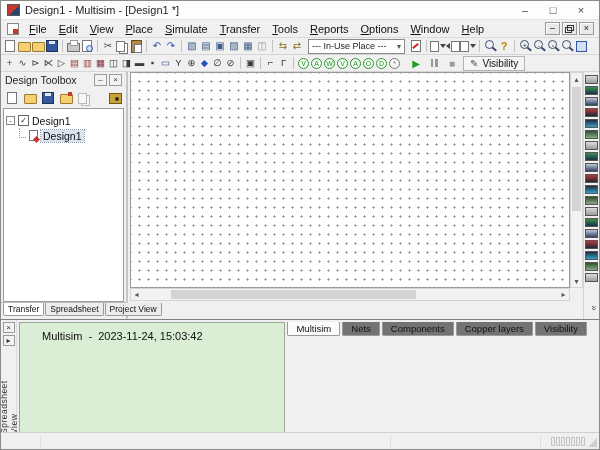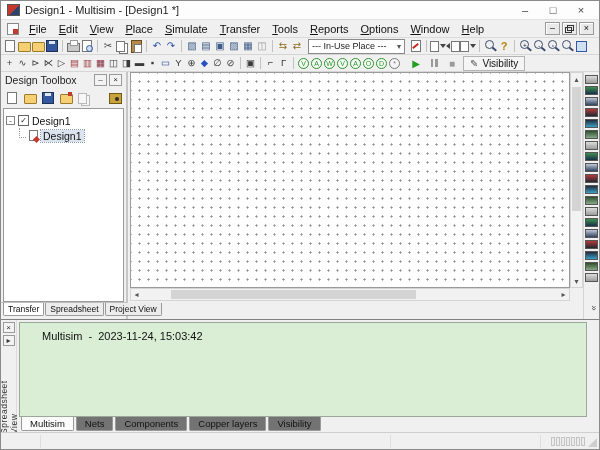--- a/index.html
+++ b/index.html
@@ -132,21 +132,21 @@
   .inst.p3 { background:linear-gradient(#b43a3a,#222831); }
   .inst.p4 { background:linear-gradient(#222a3a,#3aa0c8); }
   .inst.p5 { background:linear-gradient(#2f4f2f,#88aa88); }
   .inst-overflow { margin-top:auto; margin-bottom:2px; transform:rotate(90deg); font-size:9px; color:#444; }
   
   .spreadsheet { position:absolute; top:318px; left:0; right:0; height:115px; background:#f0f0f0;
                  border-top:1px solid #808080; display:flex; }
   .ss-strip { width:16px; display:flex; flex-direction:column; align-items:center; padding-top:2px; border-right:1px solid #dcdcdc; }
   .strip-btn { width:12px; height:11px; border:1px solid #9a9a9a; background:#f3f3f3; font-size:8px; line-height:9px; text-align:center; color:#333; margin-bottom:2px; }
   .vlabel { margin-top:12px; writing-mode:vertical-rl; transform:rotate(180deg); font-size:8.5px; color:#333; letter-spacing:.5px; }
-  .ss-main { flex:1; display:flex; flex-direction:column; padding:2px 12px 0 2px; }
+  .ss-main { flex:1; display:flex; flex-direction:row; padding:2px 12px 0 2px; }
   .ss-green { flex:1; background: var(--spreadsheet-bg,#d9eed5); border:1px solid #9aa89a; position:relative; }
   .ss-message { position:absolute; left:22px; top:7px; font-size:11px; white-space:pre; color:#111; }
   .ss-tabs { height:17px; display:flex; align-items:flex-start; padding-left:2px; gap:2px; }
   .ss-tab { font-size:9.5px; padding:1px 8px; background:#737373; border:1px solid #9a9a9a; border-top:none; border-radius:0 0 2px 2px; white-space:nowrap; }
   .ss-tab.active { background:#fbfbfb; }
   
   .statusbar { position:absolute; bottom:0; left:0; right:0; height:17px; background:#f0f0f0; border-top:1px solid #cfcfcf;
                display:flex; align-items:center; }
   .sb-cell { height:13px; border-right:1px solid #dedede; }
   .sb-c1 { width:40px; } .sb-c2 { width:350px; } .sb-c3 { width:150px; }

